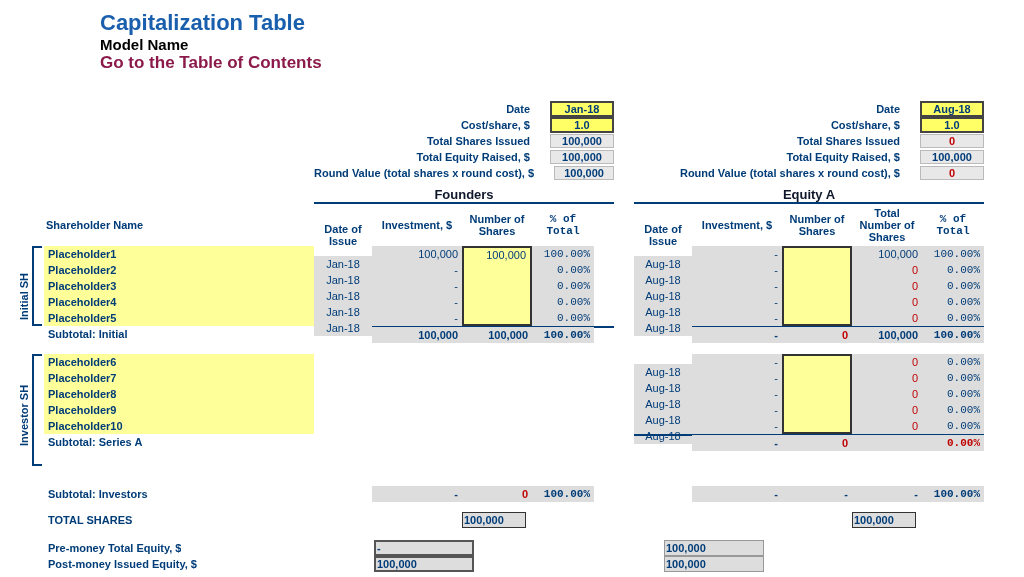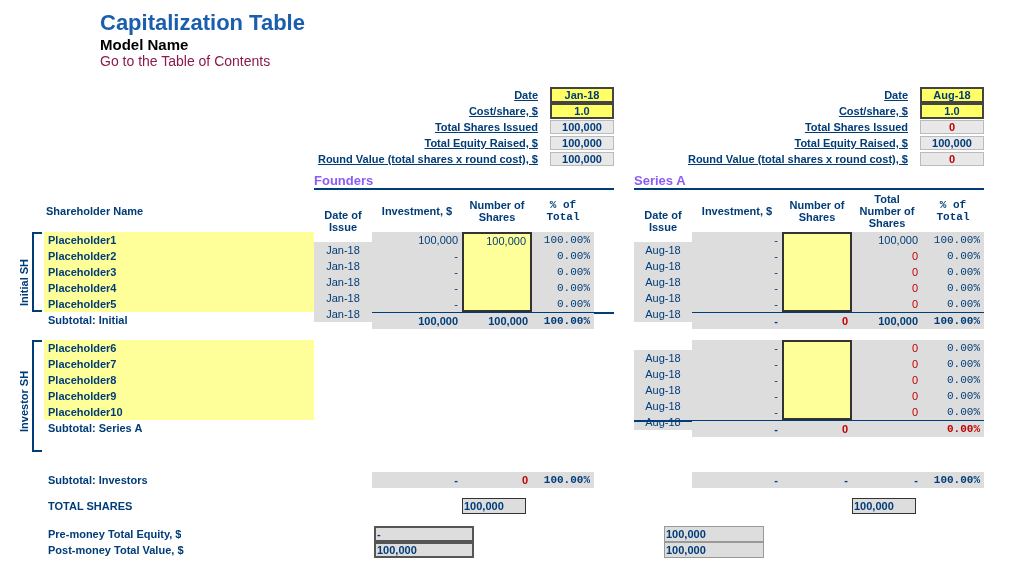--- a/index.html
+++ b/index.html
@@ -6,38 +6,38 @@
   body {
     margin: 0;
     padding: 10px 20px;
     font-family: 'Segoe UI', Tahoma, Arial, sans-serif;
     font-size: 11px;
     color: #003c78;
     background: #fff;
   }
   .title { font-size: 22px; font-weight: bold; color: #1a5fad; margin: 0; }
   .model-name { font-size: 15px; font-weight: bold; color: #000; margin: 0; }
-  .toc-link { font-size: 14px; font-weight: normal; color: #8b1a4b; margin: 0 0 18px 0; }
+  .toc-link { font-size: 17px; font-weight: bold; color: #8b1a4b; margin: 0 0 28px 0; }
 
   .layout { display: grid; grid-template-columns: 24px 270px 300px 20px 350px; align-items: start; }
   .rot-label-wrap { width: 24px; position: relative; }
   .rot-label {
     position: absolute; font-weight: bold; color: #003c78;
     transform: rotate(-90deg); transform-origin: left top;
     white-space: nowrap; font-size: 11px;
   }
   .rot-border { border-left: 2px solid #003c78; border-bottom: 2px solid #003c78; border-top: 2px solid #003c78; width: 10px; height: 100%; position:absolute; left:12px; top:0;}
   
   .head-row { display: flex; justify-content: flex-end; align-items: center; height: 16px; }
-  .head-label { font-weight: bold; color: #003c78; padding-right: 12px; white-space: nowrap; text-decoration: underline; }
+  .head-label { font-weight: bold; color: #003c78; padding-right: 20px; white-space: nowrap; }
   .head-val { width: 64px; text-align: center; font-weight: bold; color: #003c78; border: 1px solid #bbb; background:#e8e8e8;}
   .head-val.yellow { background: #ffff66; border: 2px solid #444;}
   .head-val.red { color: #c00000; background:#e8e8e8;}
   
-  .round-title { font-weight: bold; color: #8b5cf6; font-size: 13px; border-bottom: 2px solid #003c78; margin-top:6px; }
+  .round-title { text-align: center; font-weight: bold; color: #0f172a; font-size: 13px; border-bottom: 2px solid #003c78; margin-top:6px; }
   
   .thead { display: flex; font-weight: bold; color: #003c78; text-align: center; height: 42px; align-items:center;}
   .thead > div { padding: 2px; }
   
   .row { display:flex; height:16px; align-items:center; }
   .row > div { height:16px; display:flex; align-items:center; overflow:hidden;}
   .c-name { width: 284px; padding-left:4px;}
   .c-date { width: 58px; justify-content:center;margin-top:20px;}
   .c-inv  { width: 90px; justify-content:flex-end; padding-right:4px;}
   .c-num  { width: 70px; justify-content:flex-end; padding-right:4px;}
@@ -106,21 +106,21 @@
         <span class="head-val red">0</span>
       </div>
     <div class="head-row">
         <span class="head-label">Total Equity Raised, $</span>
         <span class="head-val">100,000</span>
       </div>
     <div class="head-row">
         <span class="head-label">Round Value (total shares x round cost), $</span>
         <span class="head-val red">0</span>
       </div>
-    <div class="round-title">Series A</div>
+    <div class="round-title">Equity A</div>
   </div>
 </div>
 
 <div class="layout">
   <div></div>
   <div class="thead">
       <div style="flex:1; text-align:left;">Shareholder Name</div>
     </div>
   <div class="thead">
     <div class="c-date">Date of Issue</div>
@@ -385,21 +385,21 @@
     </div>
   <div></div>
   <div class="row">
       <div style="width:30px;"></div>
       <div class="box-gray">100,000</div>
     </div>
 </div>
 <div class="layout">
   <div></div>
   <div class="row">
-      <div class="sub-label">Post-money Total Value, $</div>
+      <div class="sub-label">Post-money Issued Equity, $</div>
     </div>
   <div class="row">
       <div style="width:60px;"></div>
       <div class="box-gray" style="border:2px solid #555;">100,000</div>
     </div>
   <div></div>
   <div class="row">
       <div style="width:30px;"></div>
       <div class="box-gray">100,000</div>
     </div>

